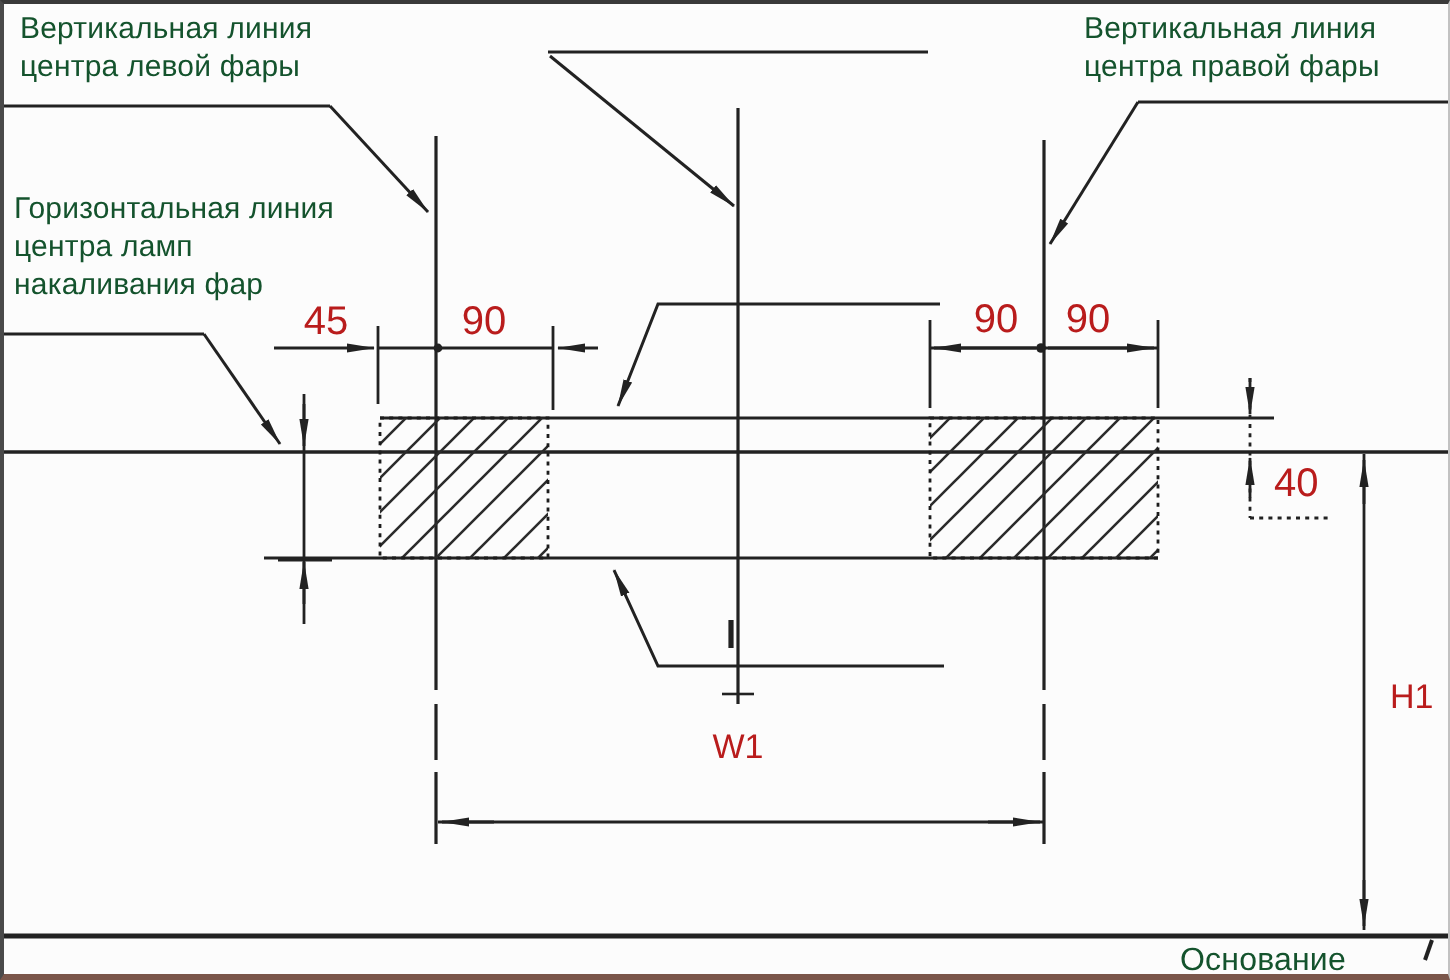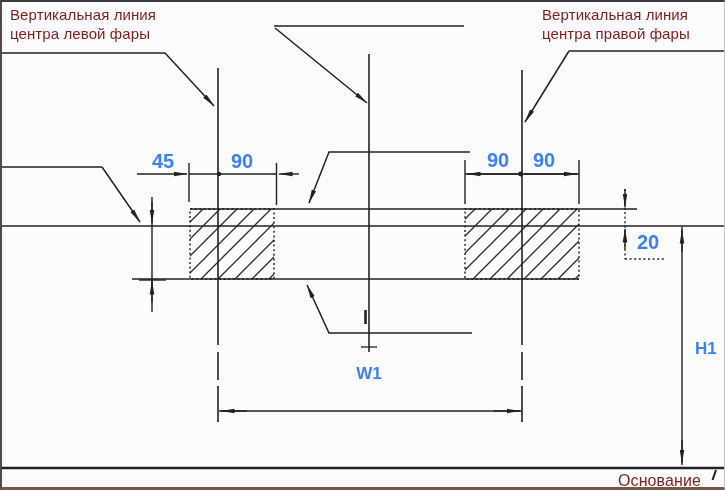--- a/index.html
+++ b/index.html
@@ -4,24 +4,24 @@
 <style>
   html,body{margin:0;padding:0;background:#e8e8e8;font-family:"Liberation Sans",sans-serif;}
   .stage{
     position:relative;width:725px;height:490px;box-sizing:border-box;
     background:#fcfcfc;overflow:hidden;
     border-top:2px solid #3a3a3a;border-left:2px solid #4a4a4a;
     border-right:1px solid #c2c2c2;border-bottom:3px solid #7a564a;
   }
   .stage svg{position:absolute;left:0;top:0;}
   .lbl{
-    position:absolute;color:#7f1d1d;font-size:15px;line-height:19px;
+    position:absolute;color:#14532d;font-size:15px;line-height:19px;
     white-space:pre-line;letter-spacing:.1px;
   }
-  .dim{position:absolute;color:#3b82f6;font-size:20px;line-height:20px;font-weight:bold;}
+  .dim{position:absolute;color:#b91c1c;font-size:20px;line-height:20px;}
   .ctr{text-align:center;}
   .rt{text-align:right;}
   .dim-mid{font-size:17px;}
   .dim-sm{font-size:17px;}
   .base-lbl{font-size:16px;}
 </style>
 </head>
 <body>
 
 <div class="stage">
@@ -101,22 +101,25 @@
       <path d="M492,409 H518" marker-end="url(#ah)"></path>
 
       <path d="M710.5,478 L714,468" stroke-width="2"></path>
     </g>
   </svg>
 
   <div class="lbl" style="left:8px;top:3px;">Вертикальная линия
 центра левой фары</div>
   <div class="lbl" style="left:540px;top:3px;">Вертикальная линия
 центра правой фары</div>
-  <div class="lbl base-lbl" style="left:616px;top:469px;">Основание</div>
+  <div class="lbl" style="left:5px;top:93px;">Горизонтальная линия
+центра ламп
+накаливания фар</div>
+  <div class="lbl base-lbl" style="left:588px;top:469px;">Основание</div>
 
   <div class="dim ctr" style="left:136px;top:149px;width:50px;">45</div>
   <div class="dim ctr" style="left:215px;top:149px;width:50px;">90</div>
   <div class="dim ctr" style="left:471px;top:148px;width:50px;">90</div>
   <div class="dim ctr" style="left:517px;top:148px;width:50px;">90</div>
-  <div class="dim" style="left:635px;top:230px;">20</div>
+  <div class="dim" style="left:635px;top:230px;">40</div>
   <div class="dim dim-mid ctr" style="left:341px;top:362px;width:52px;">W1</div>
   <div class="dim dim-mid" style="left:693px;top:337px;">H1</div>
 </div>
 
 </body></html>

